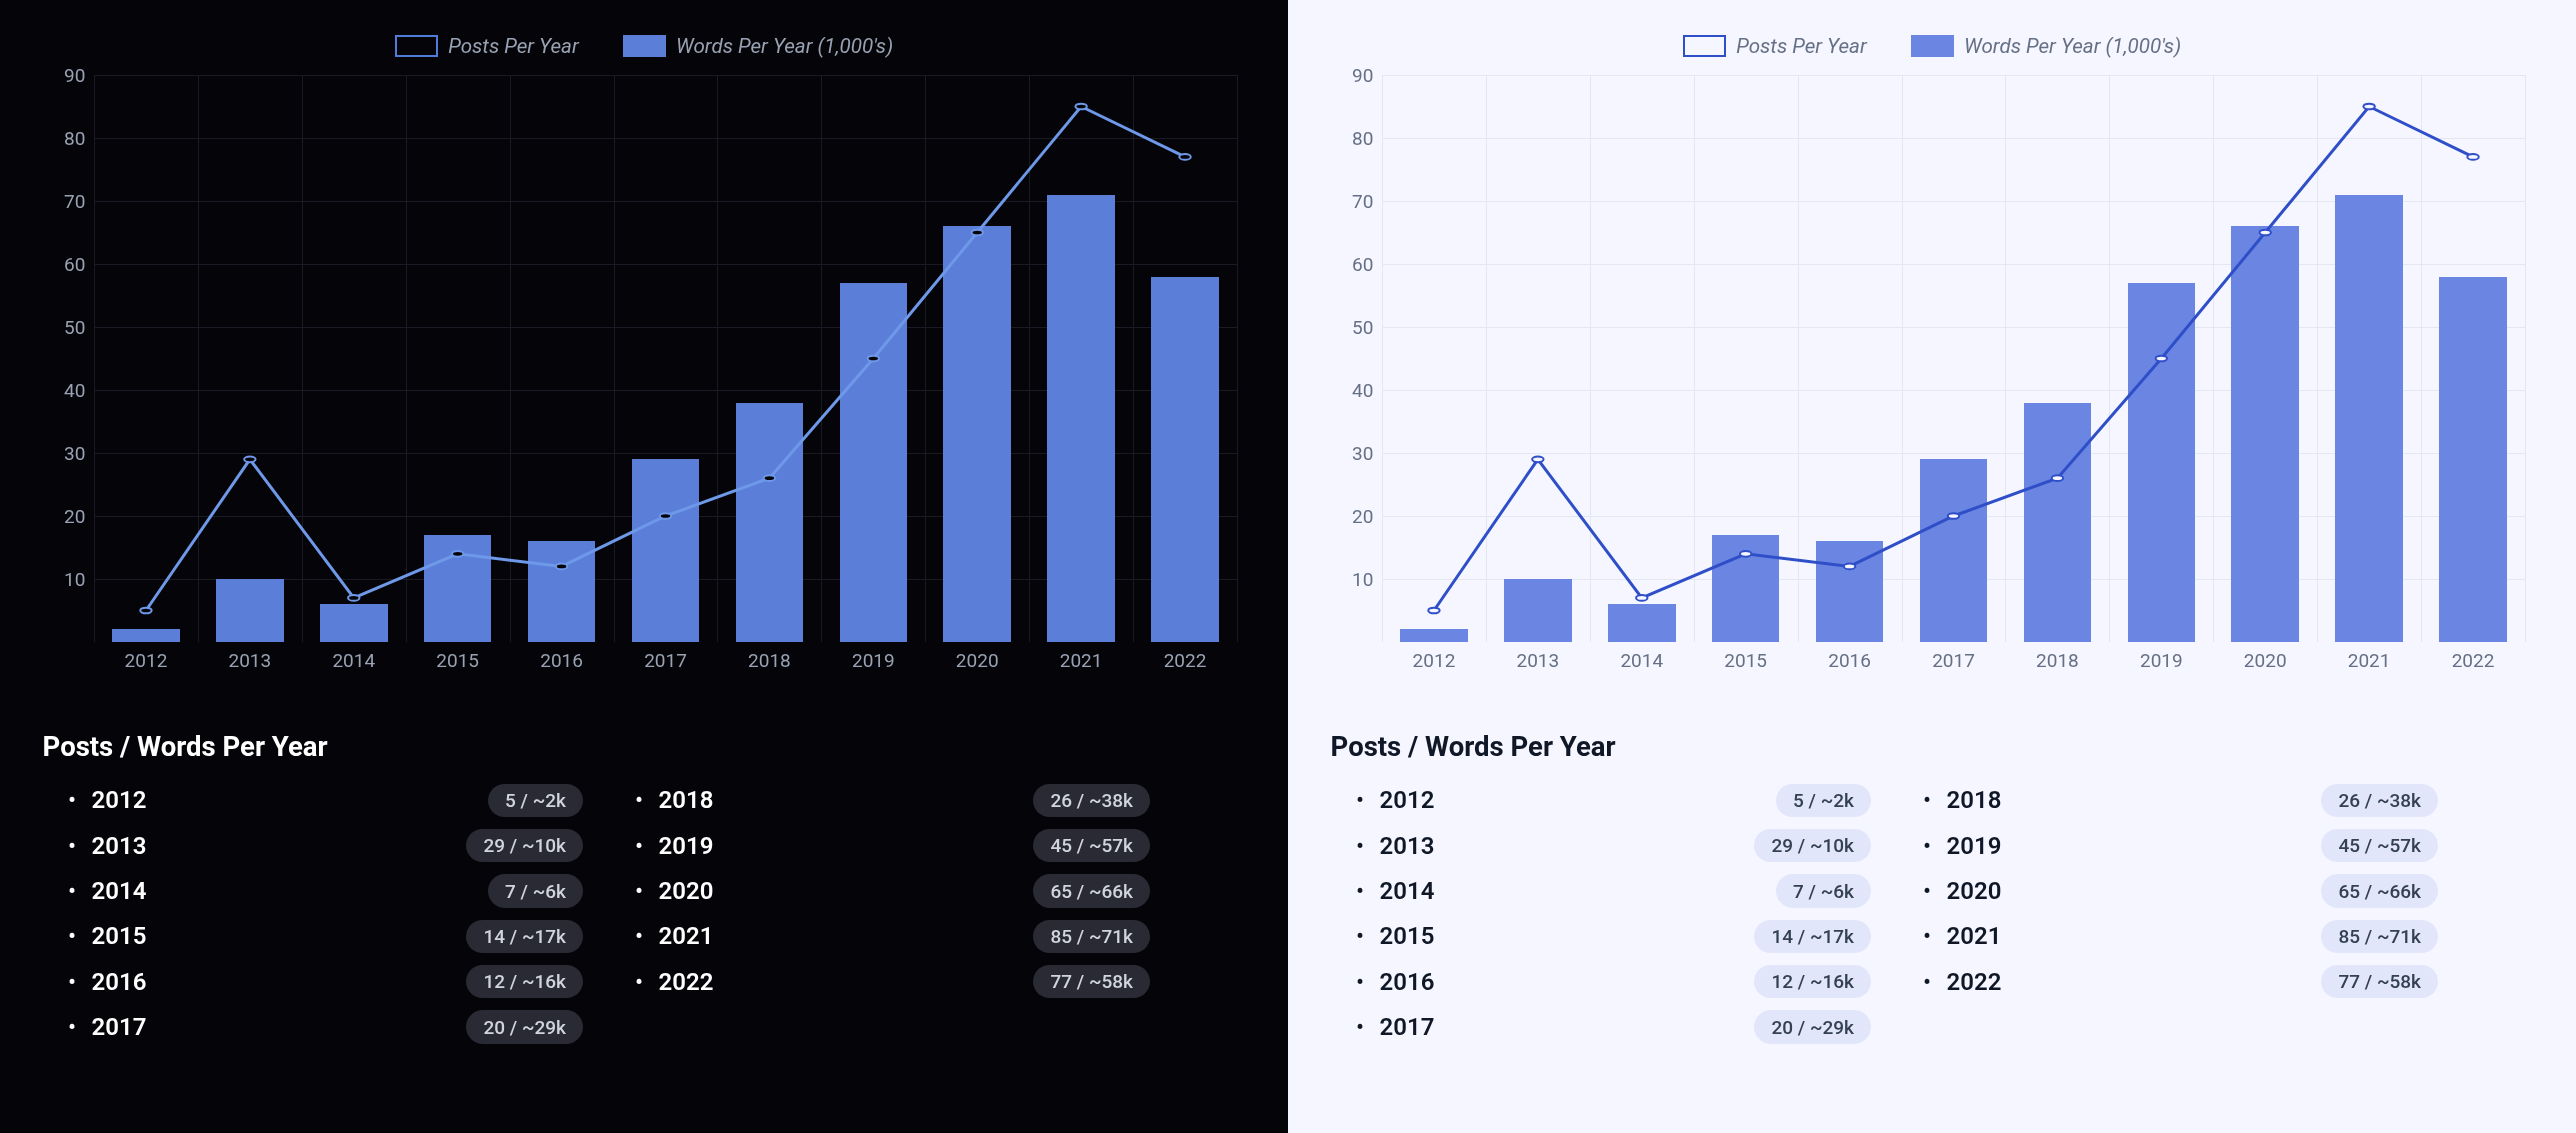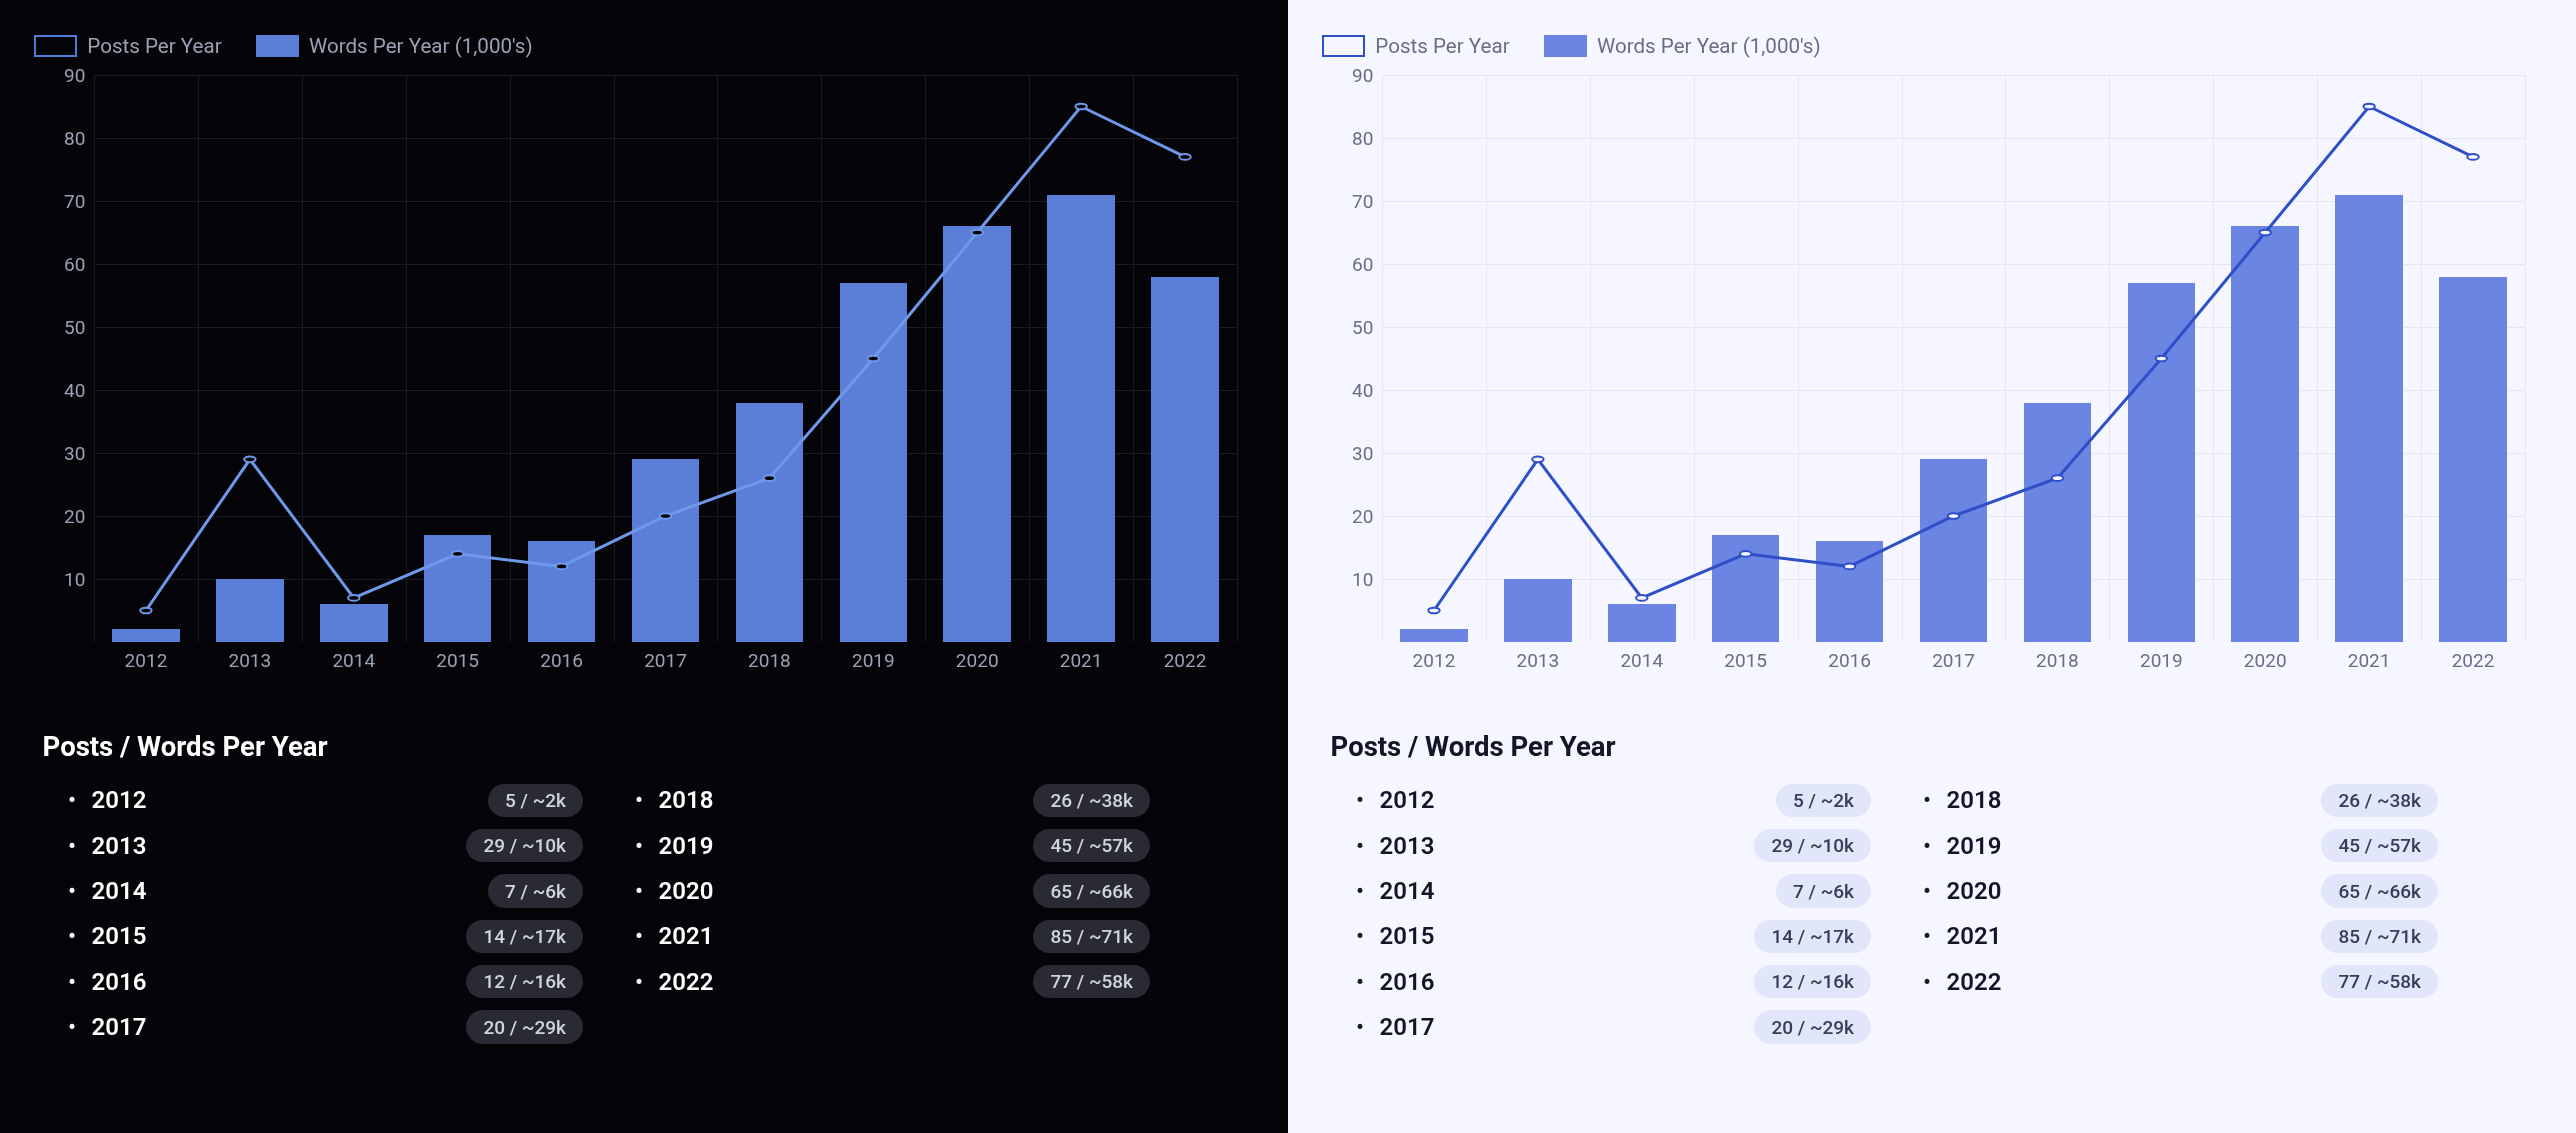--- a/index.html
+++ b/index.html
@@ -24,23 +24,25 @@
     background: #f5f6ff;
     color: #101828;
   }
   .chart-area {
     position: relative;
     width: 100%;
     height: 670px;
   }
   .legend {
     display: flex;
-    gap: 34px;
+    justify-content: center;
+    gap: 44px;
     font-size: 20.6px;
     margin-bottom: 17px;
+    font-style: italic;
   }
   .dark .legend { color: #98a2b3; }
   .light .legend { color: #667085; }
   .legend-item {
     display: flex;
     align-items: center;
     gap: 10.3px;
   }
   .legend-swatch-line {
     width: 43px;

